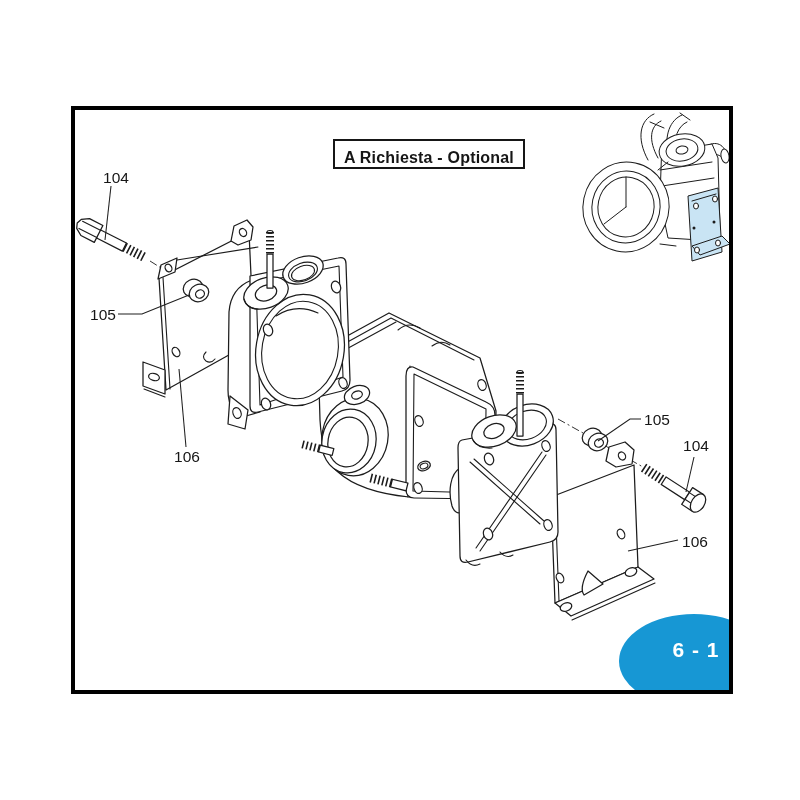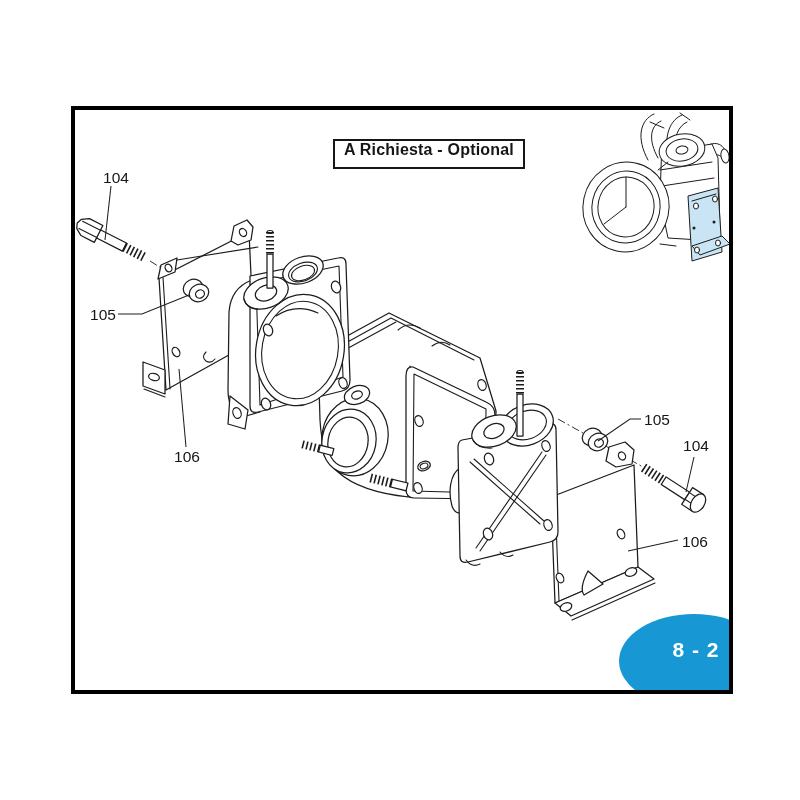--- a/index.html
+++ b/index.html
@@ -6,21 +6,21 @@
     font-family:"Liberation Sans", sans-serif;}
   .page{position:relative;width:800px;height:800px;background:#fff;overflow:hidden;}
 
   
   .frame{position:absolute;left:71px;top:106px;width:662px;height:588px;
     border:4px solid #000;box-sizing:border-box;overflow:hidden;}
 
   
   .opt-box{position:absolute;left:333px;top:139px;width:192px;height:30px;
     border:2px solid #161616;box-sizing:border-box;background:#fff;
-    display:flex;align-items:flex-start;justify-content:center;
+    display:flex;align-items:flex-end;justify-content:center;
     font-size:16px;font-weight:600;color:#161616;letter-spacing:.2px;}
 
   
   .badge{position:absolute;right:-40px;bottom:-18px;width:150px;height:94px;
     border-radius:50%;}
   .badge span{position:absolute;left:42px;top:24px;width:70px;text-align:center;
     color:#fff;font-size:21px;font-weight:bold;letter-spacing:1px;}
 
   svg#diagram{position:absolute;left:0;top:0;}
 
@@ -256,21 +256,21 @@
       <ellipse class="tn" cx="715" cy="199" rx="2.5" ry="3"></ellipse>
       <ellipse class="tn" cx="697" cy="250" rx="2.5" ry="3"></ellipse>
       <ellipse class="tn" cx="718" cy="243" rx="2.5" ry="3"></ellipse>
       <circle cx="694" cy="228" r="1.5" fill="#1c1c1c"></circle>
       <circle cx="714" cy="222" r="1.5" fill="#1c1c1c"></circle>
     </g>
   </svg>
 
   <div class="frame">
     <div class="badge" style="background: rgb(23, 151, 212);">
-      <span>8 - 2</span>
+      <span>6 - 1</span>
     </div>
   </div>
 
   <div class="opt-box">
     <span>A Richiesta - Optional</span>
   </div>
 
 </div>
 
 </body></html>

